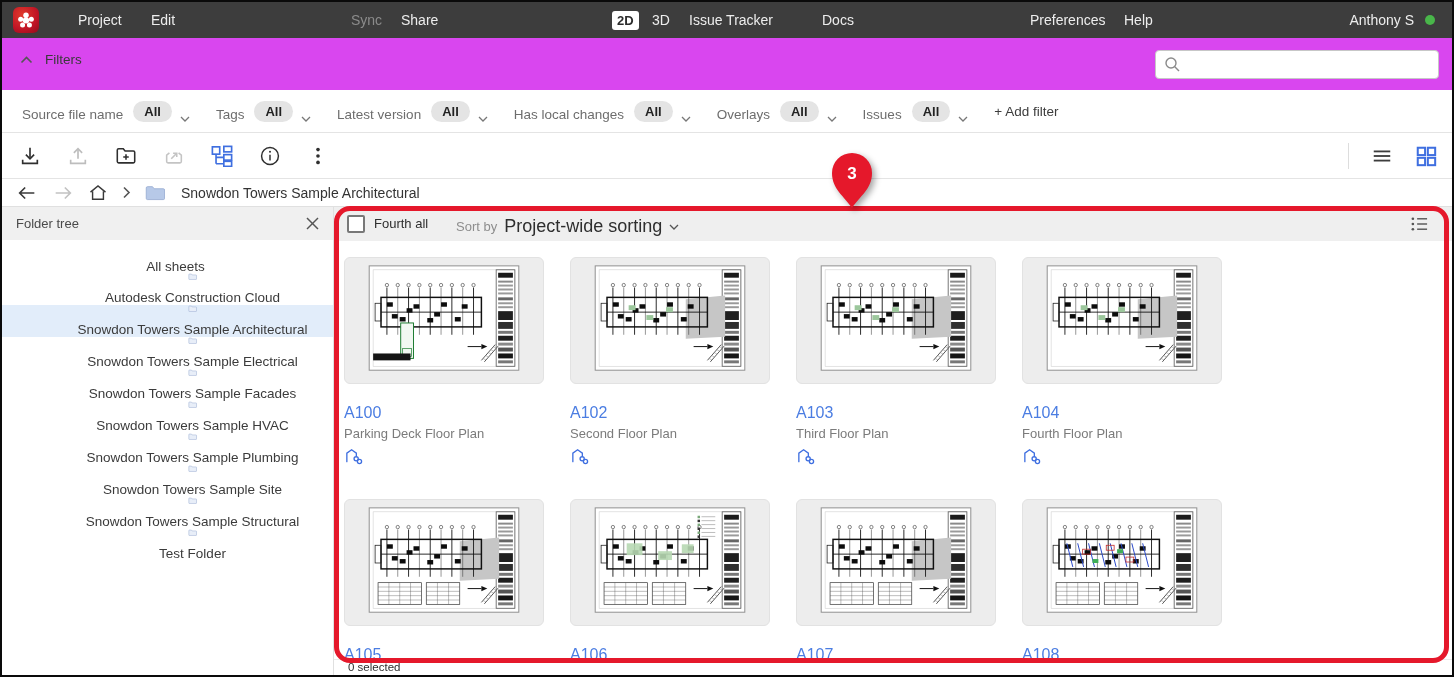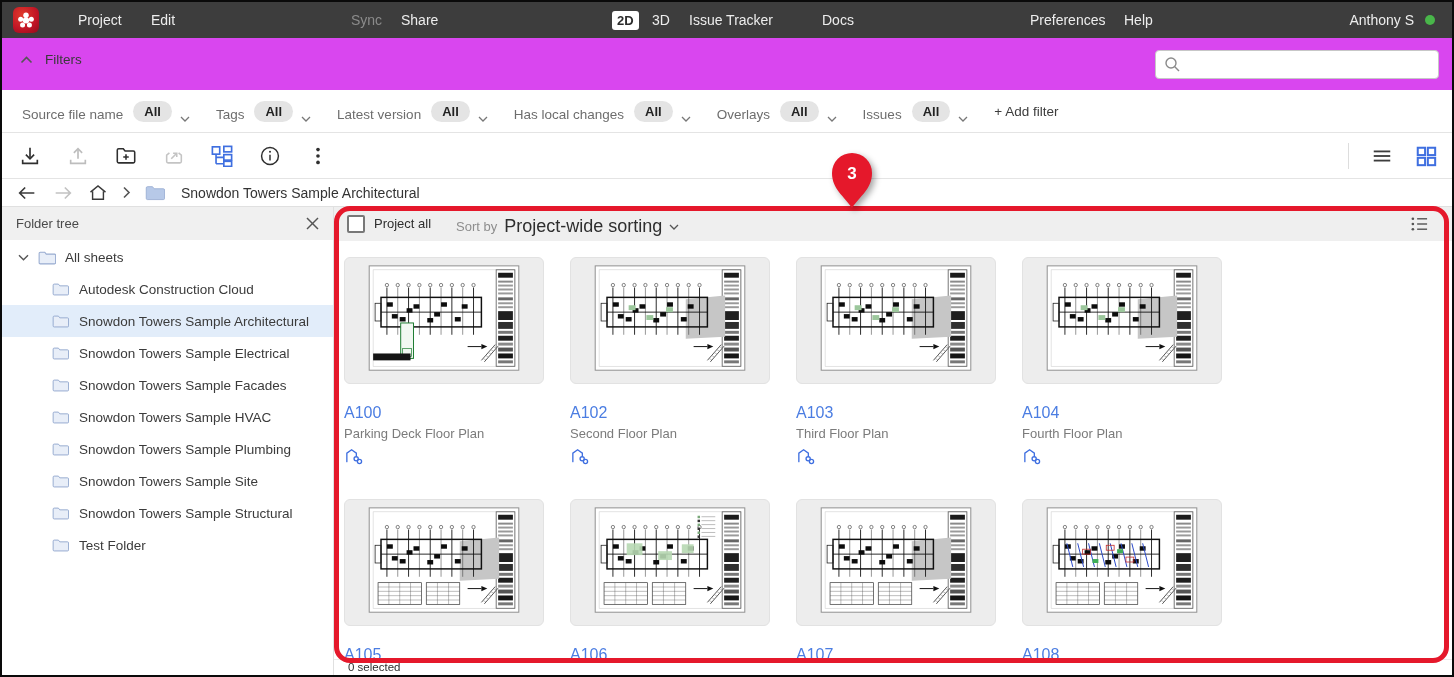--- a/index.html
+++ b/index.html
@@ -43,21 +43,21 @@
   
   .crumb-row { position:absolute; left:0; top:177px; width:100%; height:28px; border-bottom:1px solid #e0e0e0; display:flex; align-items:center; padding-left:14px; gap:14px; }
   .crumb-btn { display:flex; align-items:center; cursor:pointer; }
   .crumb-text { font-size:14px; color:#333; margin-left:2px; }
 
   
   .panel { position:absolute; left:0; top:205px; width:332px; bottom:0; background:#fff; border-right:1px solid #e0e0e0; }
   .panel-header { height:33px; background:#f0f0f0; display:flex; align-items:center; padding:0 14px; justify-content:space-between; }
   .panel-title { font-size:13px; color:#4a4a4a; }
   .tree { position:absolute; left:0; top:34px; width:100%; }
-  .tree-row { height:32px; display:flex; align-items:center; cursor:pointer; font-size:13.5px; color:#3b3b3b; }
+  .tree-row { height:32px; display:flex; align-items:center; cursor:pointer; font-size:13.5px; color:#3b3b3b;flex-direction:column; }
   .tree-root { padding-left:16px; gap:9px; }
   .tree-child { padding-left:50px; gap:10px; }
   .tree-row.selected { background:#e2edfa; }
   .close-x { cursor:pointer; display:flex; align-items:center; }
 
   
   .main { position:absolute; left:332px; top:205px; right:0; bottom:0; background:#fff; }
   .main-header { position:absolute; left:0; top:0; width:100%; height:34px; background:#efefef; }
   .checkbox { position:absolute; left:13px; top:8px; width:18px; height:18px; background:#fff; border:2px solid #787878; border-radius:2px; cursor:pointer; }
   .select-all { position:absolute; left:40px; top:9px; font-size:13px; color:#2e2e2e; cursor:pointer; }
@@ -351,21 +351,21 @@
             <path d="M1.5 4.5A1.5 1.5 0 0 1 3 3h6l2 2.5h11a1.5 1.5 0 0 1 1.5 1.5v10A1.5 1.5 0 0 1 22 18.5H3A1.5 1.5 0 0 1 1.5 17z" fill="#e8eef8" stroke="#97abd0" stroke-width="1.4"></path>
           </svg>
     <span>Test Folder</span>
   </div>
       </div>
   </div>
 
   <div class="main">
     <div class="main-header">
       <span class="checkbox"></span>
-      <span class="select-all">Project all</span>
+      <span class="select-all">Fourth all</span>
       <span class="sort-wrap">
         <span class="sort-label">Sort by</span>
         <span class="sort-value">Project-wide sorting</span>
         <svg width="10" height="6" viewBox="0 0 10 6">
             <path d="M1 1l4 4 4-4" stroke="#555" stroke-width="1.3" fill="none"></path>
           </svg>
       </span>
       <span class="hdr-right-icon">
         <svg width="19" height="18" viewBox="0 0 20 19" fill="none" stroke="#555" stroke-width="1.5">
             <circle cx="3" cy="4" r="1.4" fill="#555" stroke="none"></circle>

